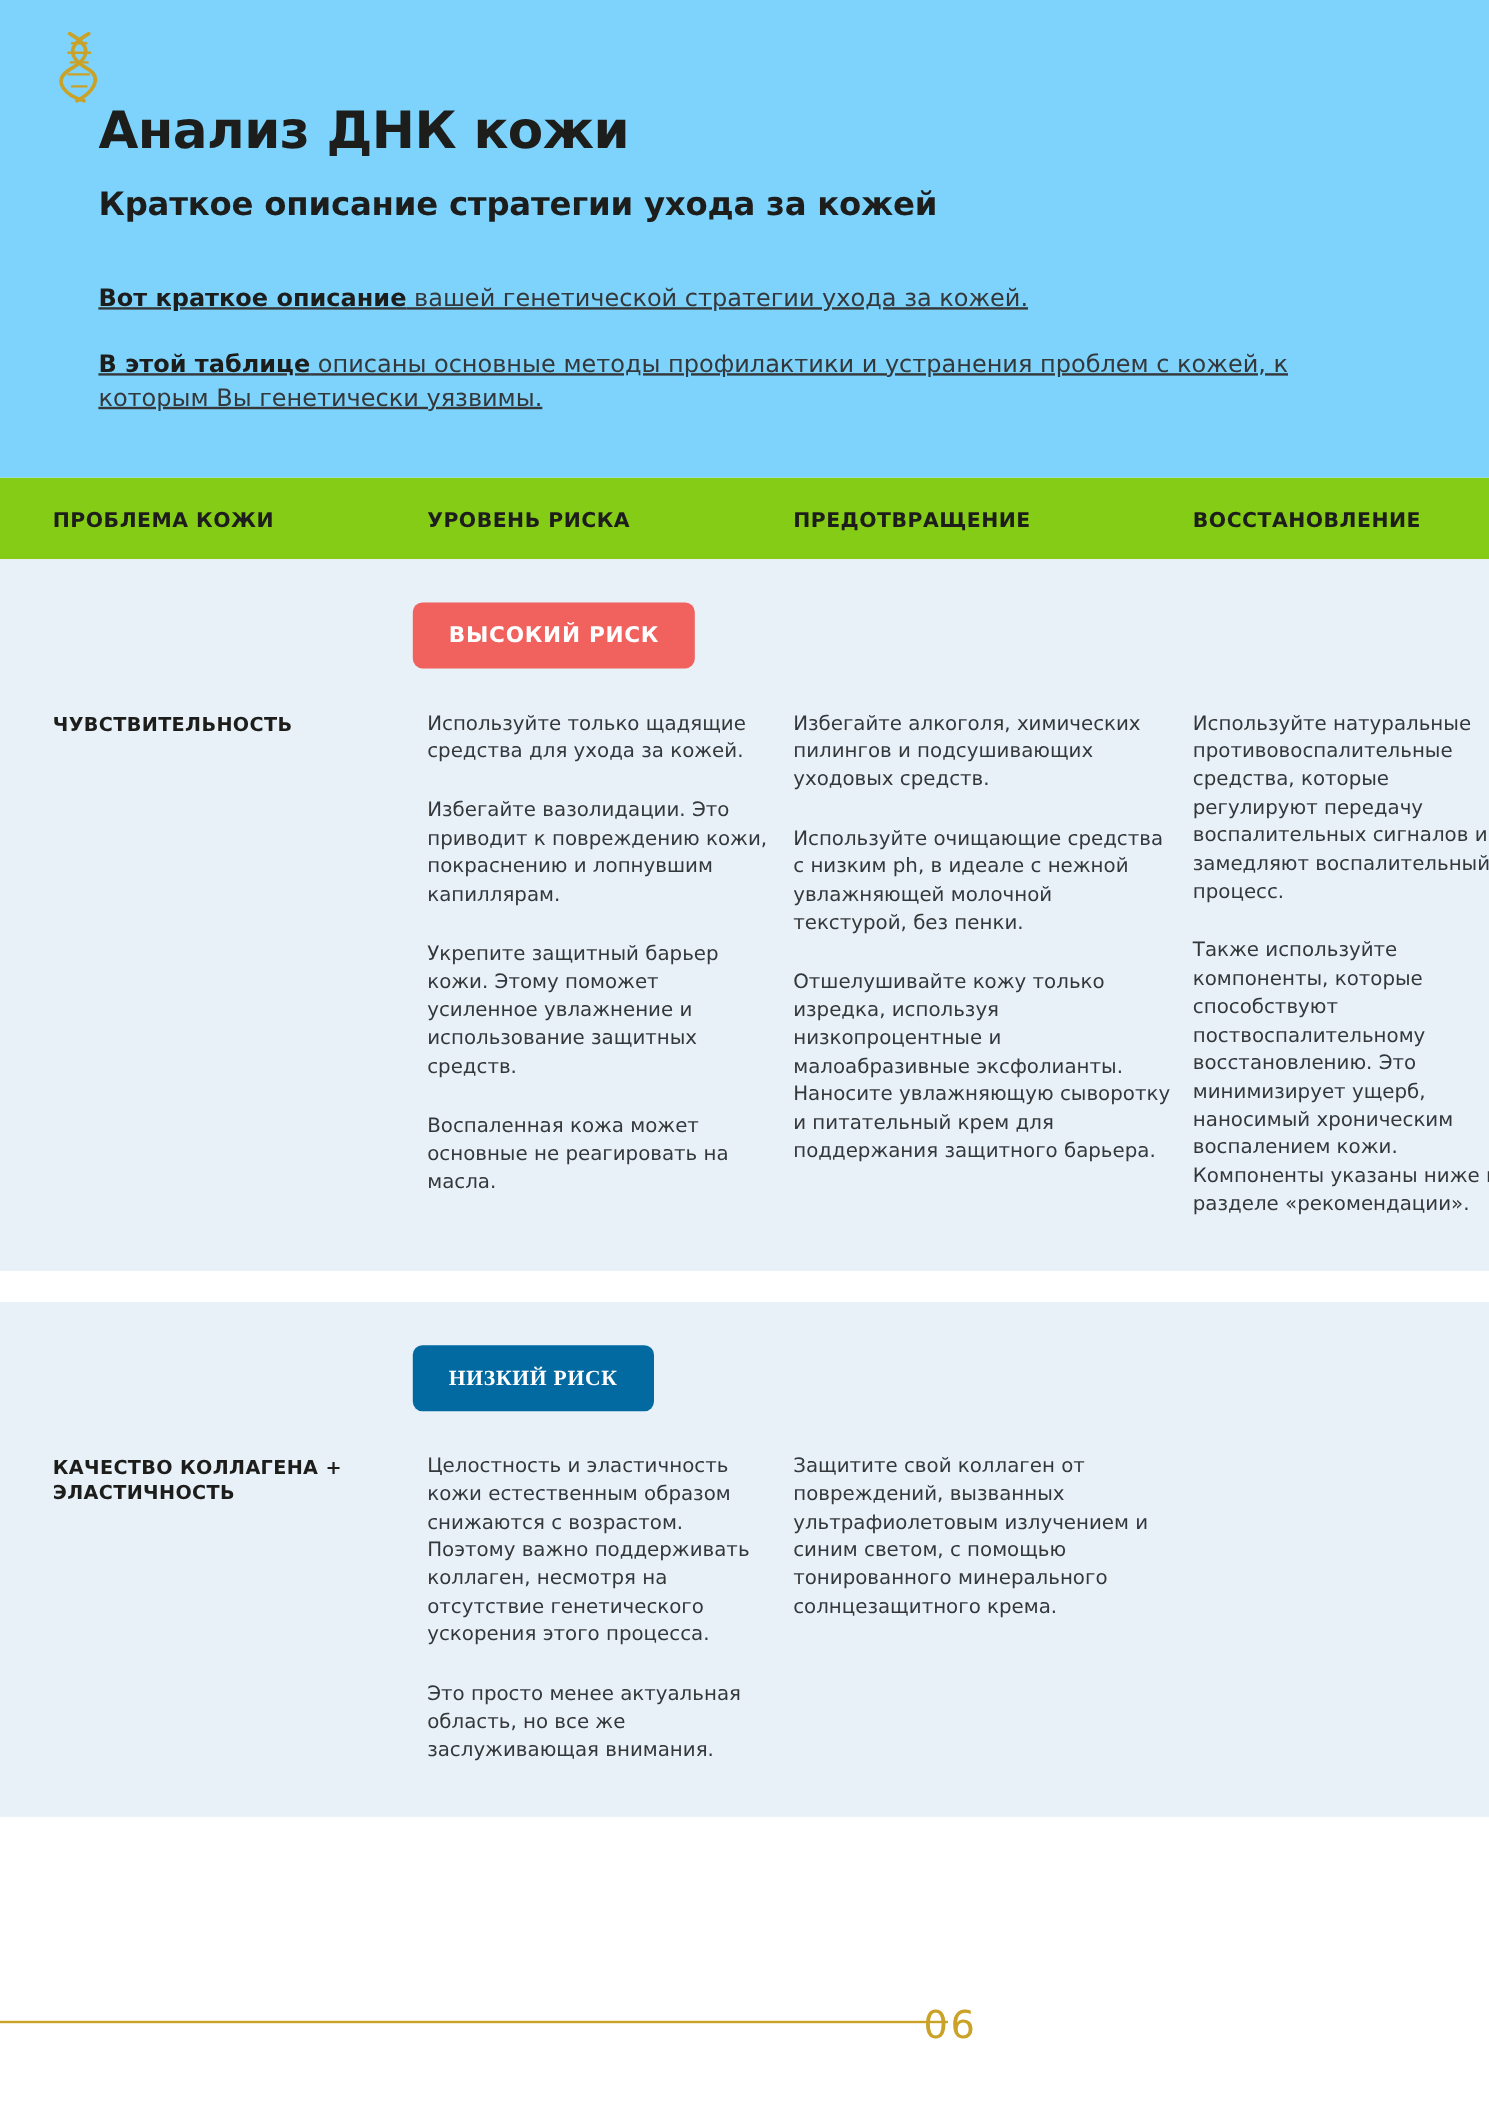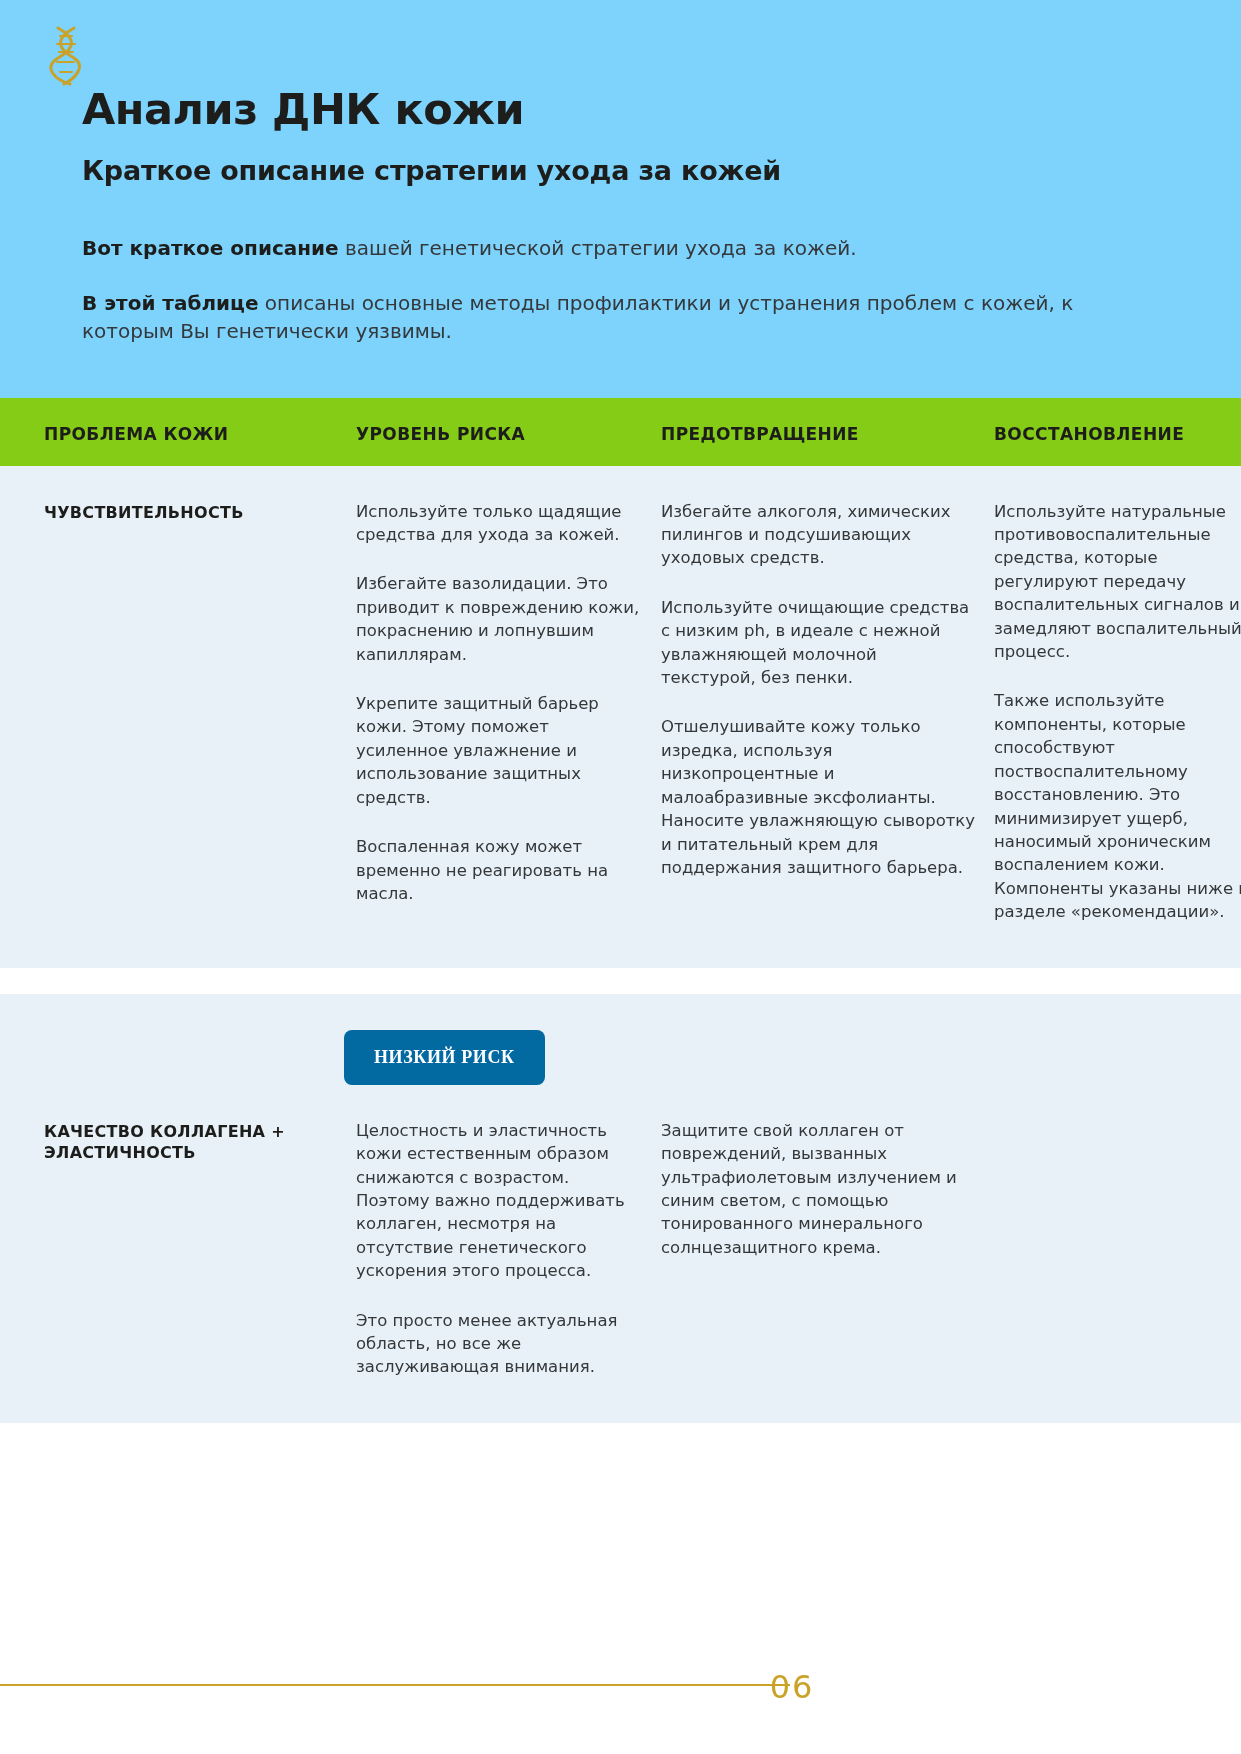--- a/index.html
+++ b/index.html
@@ -47,20 +47,21 @@
     margin: 0 0 48px 0;
     line-height: 1.15;
     letter-spacing: -0.2px;
   }
   .intro-p {
     font-size: 20px;
     line-height: 1.42;
     color: #35383b;
     margin: 0 0 26px 0;
     max-width: 1010px;
+    text-decoration: underline;
   }
   .intro-p:last-child { margin-bottom: 0; }
   .intro-p b { font-weight: bold; color: #1d1d1b; }
 
   
   .table-head {
     display: flex;
     padding: 26px 80px 22px 44px;
     background: #84cc16;
   }
@@ -181,27 +182,31 @@
 </div>
 
 <div class="table-head">
   <div class="col col-1">ПРОБЛЕМА КОЖИ</div>
   <div class="col col-2">УРОВЕНЬ РИСКА</div>
   <div class="col col-3">ПРЕДОТВРАЩЕНИЕ</div>
   <div class="col col-4">ВОССТАНОВЛЕНИЕ</div>
 </div>
 
 <div class="risk-row">
+  <div class="badge-area">
+    <div class="badge-spacer"></div>
+    <div class="badge high">ВЫСОКИЙ РИСК</div>
+  </div>
   <div class="row-body">
     <div class="col-1 rowlabel">ЧУВСТВИТЕЛЬНОСТЬ</div>
     <div class="col-2 cell">
       <p>Используйте только щадящие средства для ухода за кожей.</p>
       <p>Избегайте вазолидации. Это приводит к повреждению кожи, покраснению и лопнувшим капиллярам.</p>
       <p>Укрепите защитный барьер кожи. Этому поможет усиленное увлажнение и использование защитных средств.</p>
-      <p>Воспаленная кожу может временно не реагировать на масла.</p>
+      <p>Воспаленная кожа может основные не реагировать на масла.</p>
     </div>
     <div class="col-3 cell">
       <p>Избегайте алкоголя, химических пилингов и подсушивающих уходовых средств.</p>
       <p>Используйте очищающие средства с низким ph, в идеале с нежной увлажняющей молочной текстурой, без пенки.</p>
       <p>Отшелушивайте кожу только изредка, используя низкопроцентные и малоабразивные эксфолианты. Наносите увлажняющую сыворотку и питательный крем для поддержания защитного барьера.</p>
     </div>
     <div class="col-4 cell">
       <p>Используйте натуральные противовоспалительные средства, которые регулируют передачу воспалительных сигналов и замедляют воспалительный процесс.</p>
       <p>Также используйте компоненты, которые способствуют поствоспалительному восстановлению. Это минимизирует ущерб, наносимый хроническим воспалением кожи. Компоненты указаны ниже в разделе «рекомендации».</p>
     </div>

